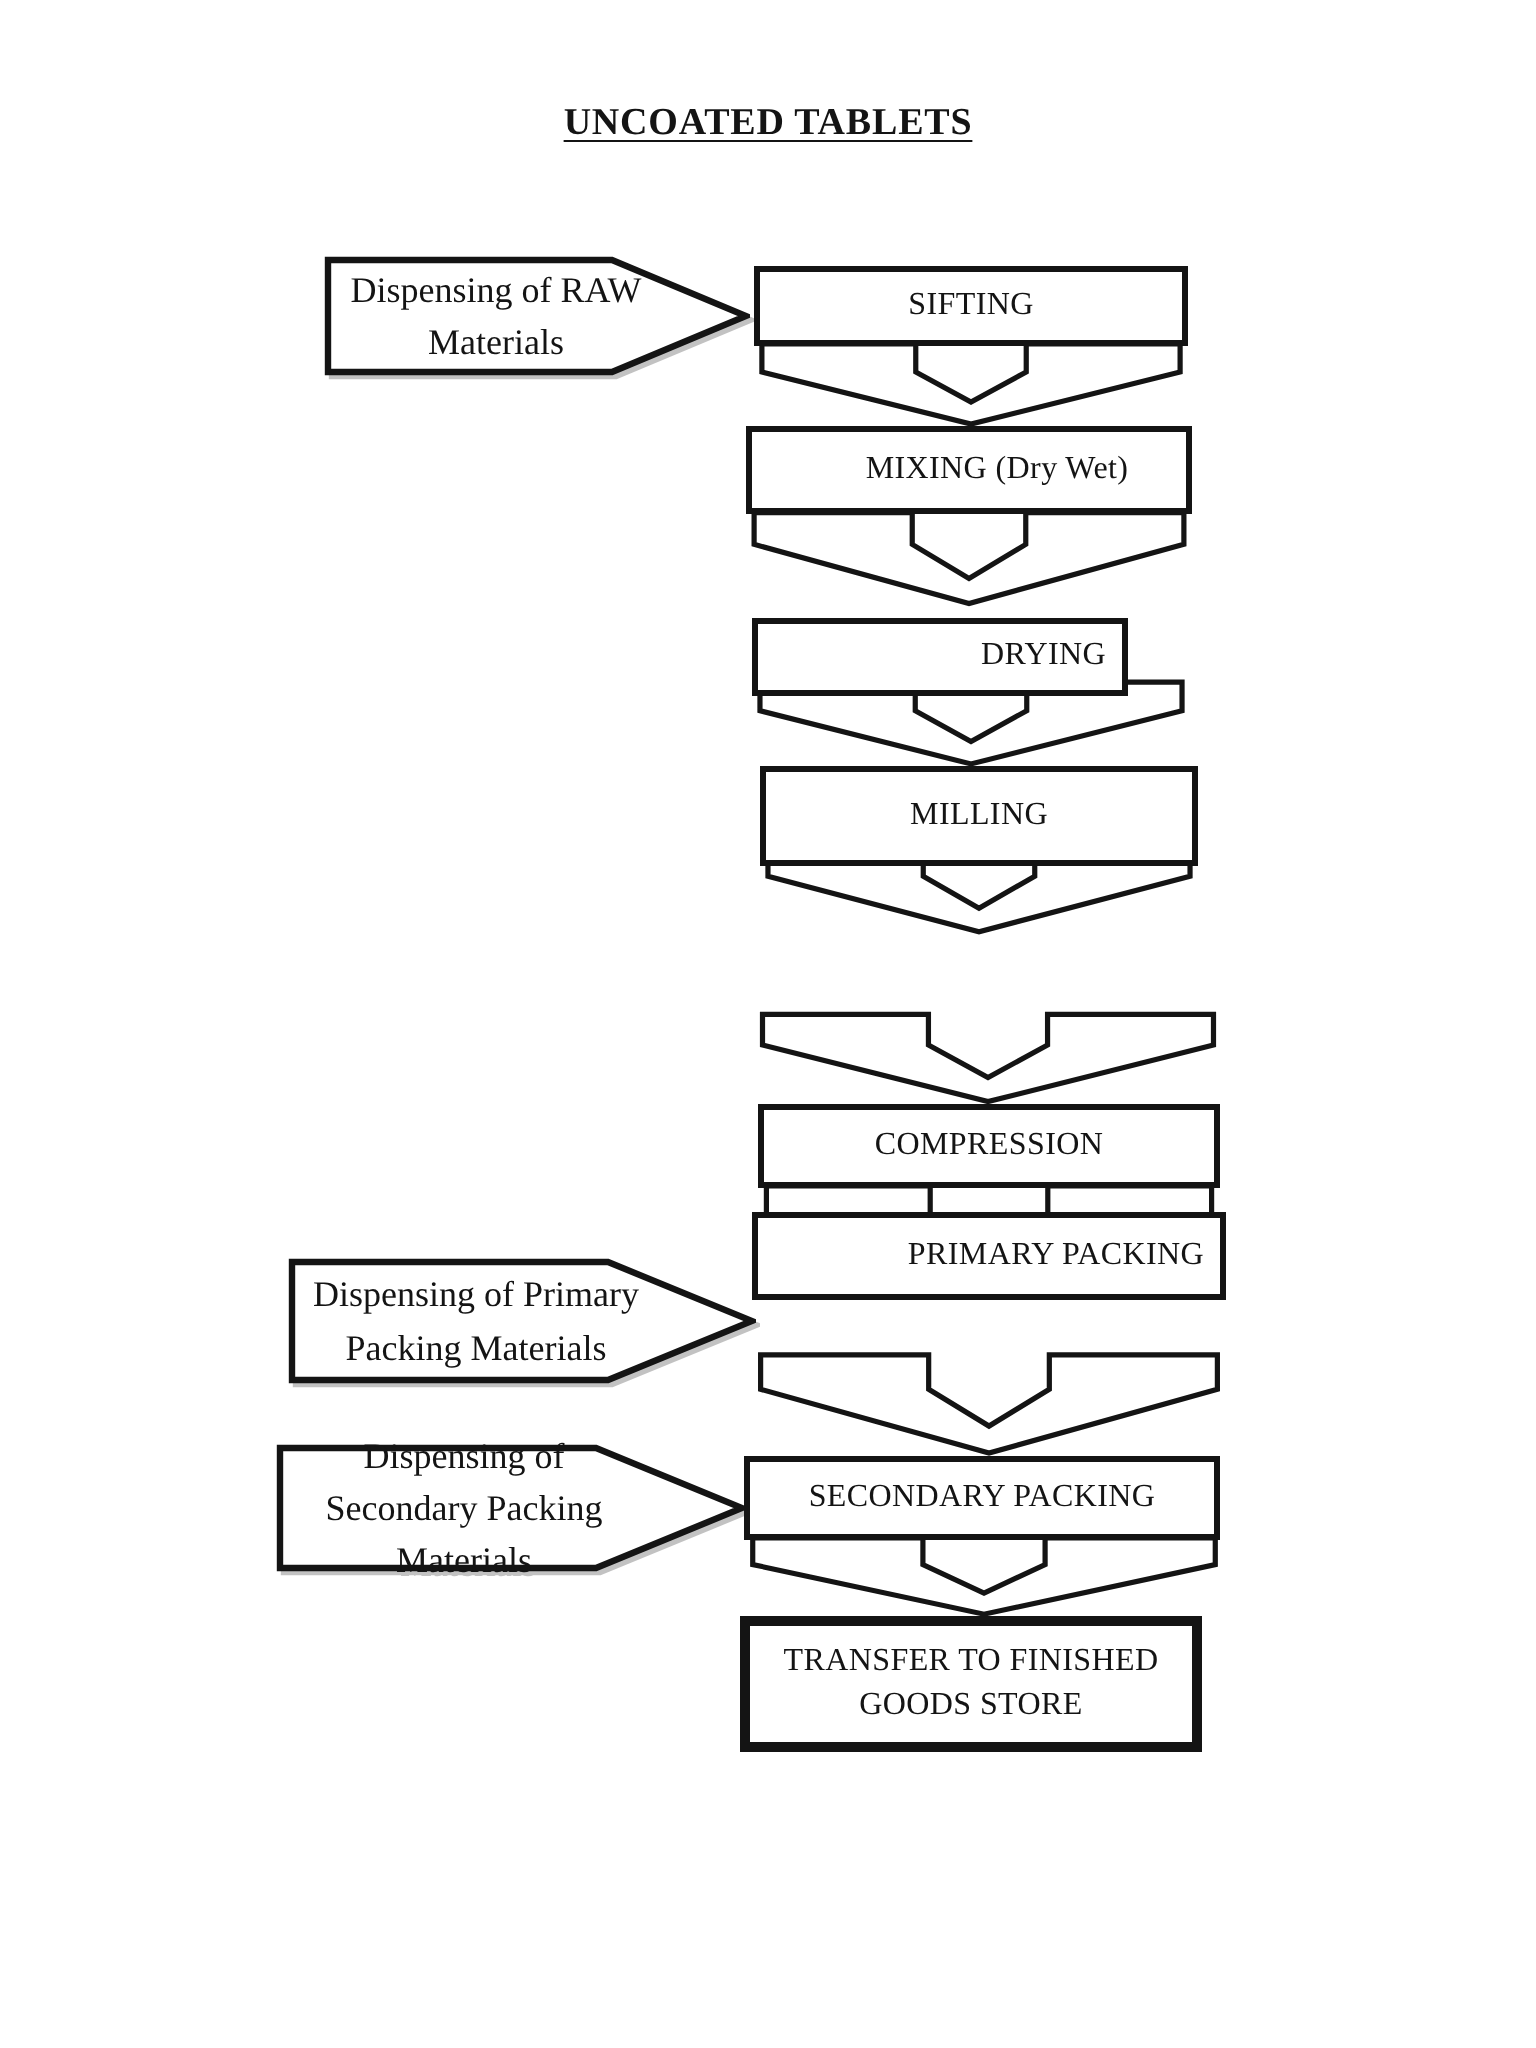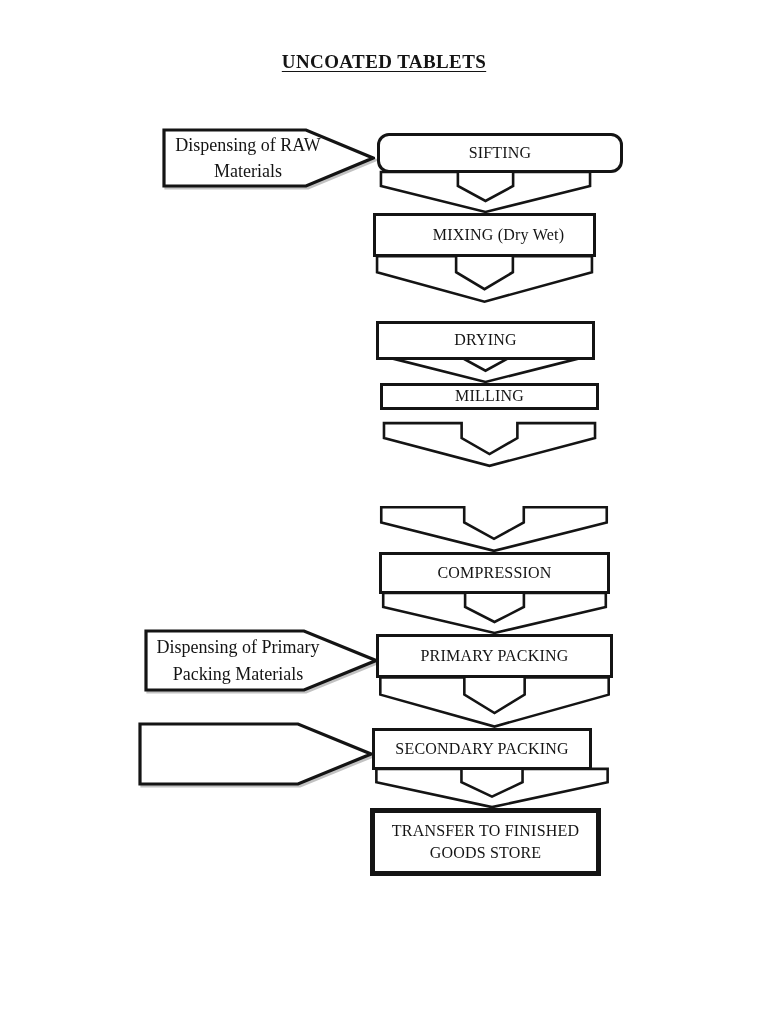--- a/index.html
+++ b/index.html
@@ -79,39 +79,39 @@
     line-height:1.45;
   }
 </style>
 </head>
 <body>
 
 <div class="page">
 
   <h1 class="title"><span>UNCOATED TABLETS</span></h1>
 
-  <div class="flow-box" style="left:377px;top:133px;width:246px;height:40px;border-radius:12px;">
+  <div class="flow-box" style="left:377px;top:133px;width:217px;height:40px;">
     <span>SIFTING</span>
   </div>
   <div class="flow-box" style="left:373px;top:213px;width:223px;height:44px;padding-left:36px;">
     <span>MIXING (Dry Wet)</span>
   </div>
-  <div class="flow-box" style="left:376px;top:321px;width:219px;height:39px;">
+  <div class="flow-box" style="left:376px;top:309px;width:188px;height:39px;justify-content:flex-end;">
     <span>DRYING</span>
   </div>
-  <div class="flow-box" style="left:380px;top:383px;width:219px;height:27px;">
+  <div class="flow-box" style="left:380px;top:383px;width:219px;height:50px;">
     <span>MILLING</span>
   </div>
   <div class="flow-box" style="left:379px;top:552px;width:231px;height:42px;">
     <span>COMPRESSION</span>
   </div>
-  <div class="flow-box" style="left:376px;top:634px;width:237px;height:44px;">
+  <div class="flow-box" style="left:376px;top:606px;width:237px;height:44px;justify-content:flex-end;">
     <span>PRIMARY PACKING</span>
   </div>
-  <div class="flow-box" style="left:372px;top:728px;width:220px;height:42px;align-items:center;">
+  <div class="flow-box" style="left:372px;top:728px;width:238px;height:42px;align-items:center;">
     <span>SECONDARY PACKING</span>
   </div>
   <div class="flow-box final" style="left:370px;top:808px;width:231px;height:68px;">
     <span>TRANSFER TO FINISHED GOODS STORE</span>
   </div>
 
   <svg class="connector" style="left:377px;top:170px;" width="217" height="44" viewBox="0 0 220 44" preserveAspectRatio="none">
     <polygon points="4,2 4,16 110,42 216,16 216,2 138,2 138,16 110,31 82,16 82,2"></polygon>
   </svg>
   <svg class="connector" style="left:373px;top:254px;" width="223" height="50" viewBox="0 0 220 44" preserveAspectRatio="none">
@@ -147,15 +147,16 @@
     <svg width="234" height="63" viewBox="0 0 234 63">
       <polygon points="2,2 160,2 232,31.5 160,61 2,61"></polygon>
     </svg>
     <div class="callout-text" style="width:168px;left:10px;">Dispensing of Primary Packing Materials</div>
   </div>
 
   <div class="callout" style="left:138px;top:722px;width:235px;height:64px;">
     <svg width="235" height="64" viewBox="0 0 235 64">
       <polygon points="2,2 160,2 233,32 160,62 2,62"></polygon>
     </svg>
+    <div class="callout-text" style="width:172px;left:8px;">Dispensing of Secondary Packing Materials</div>
   </div>
 
 </div>
 
 </body></html>

